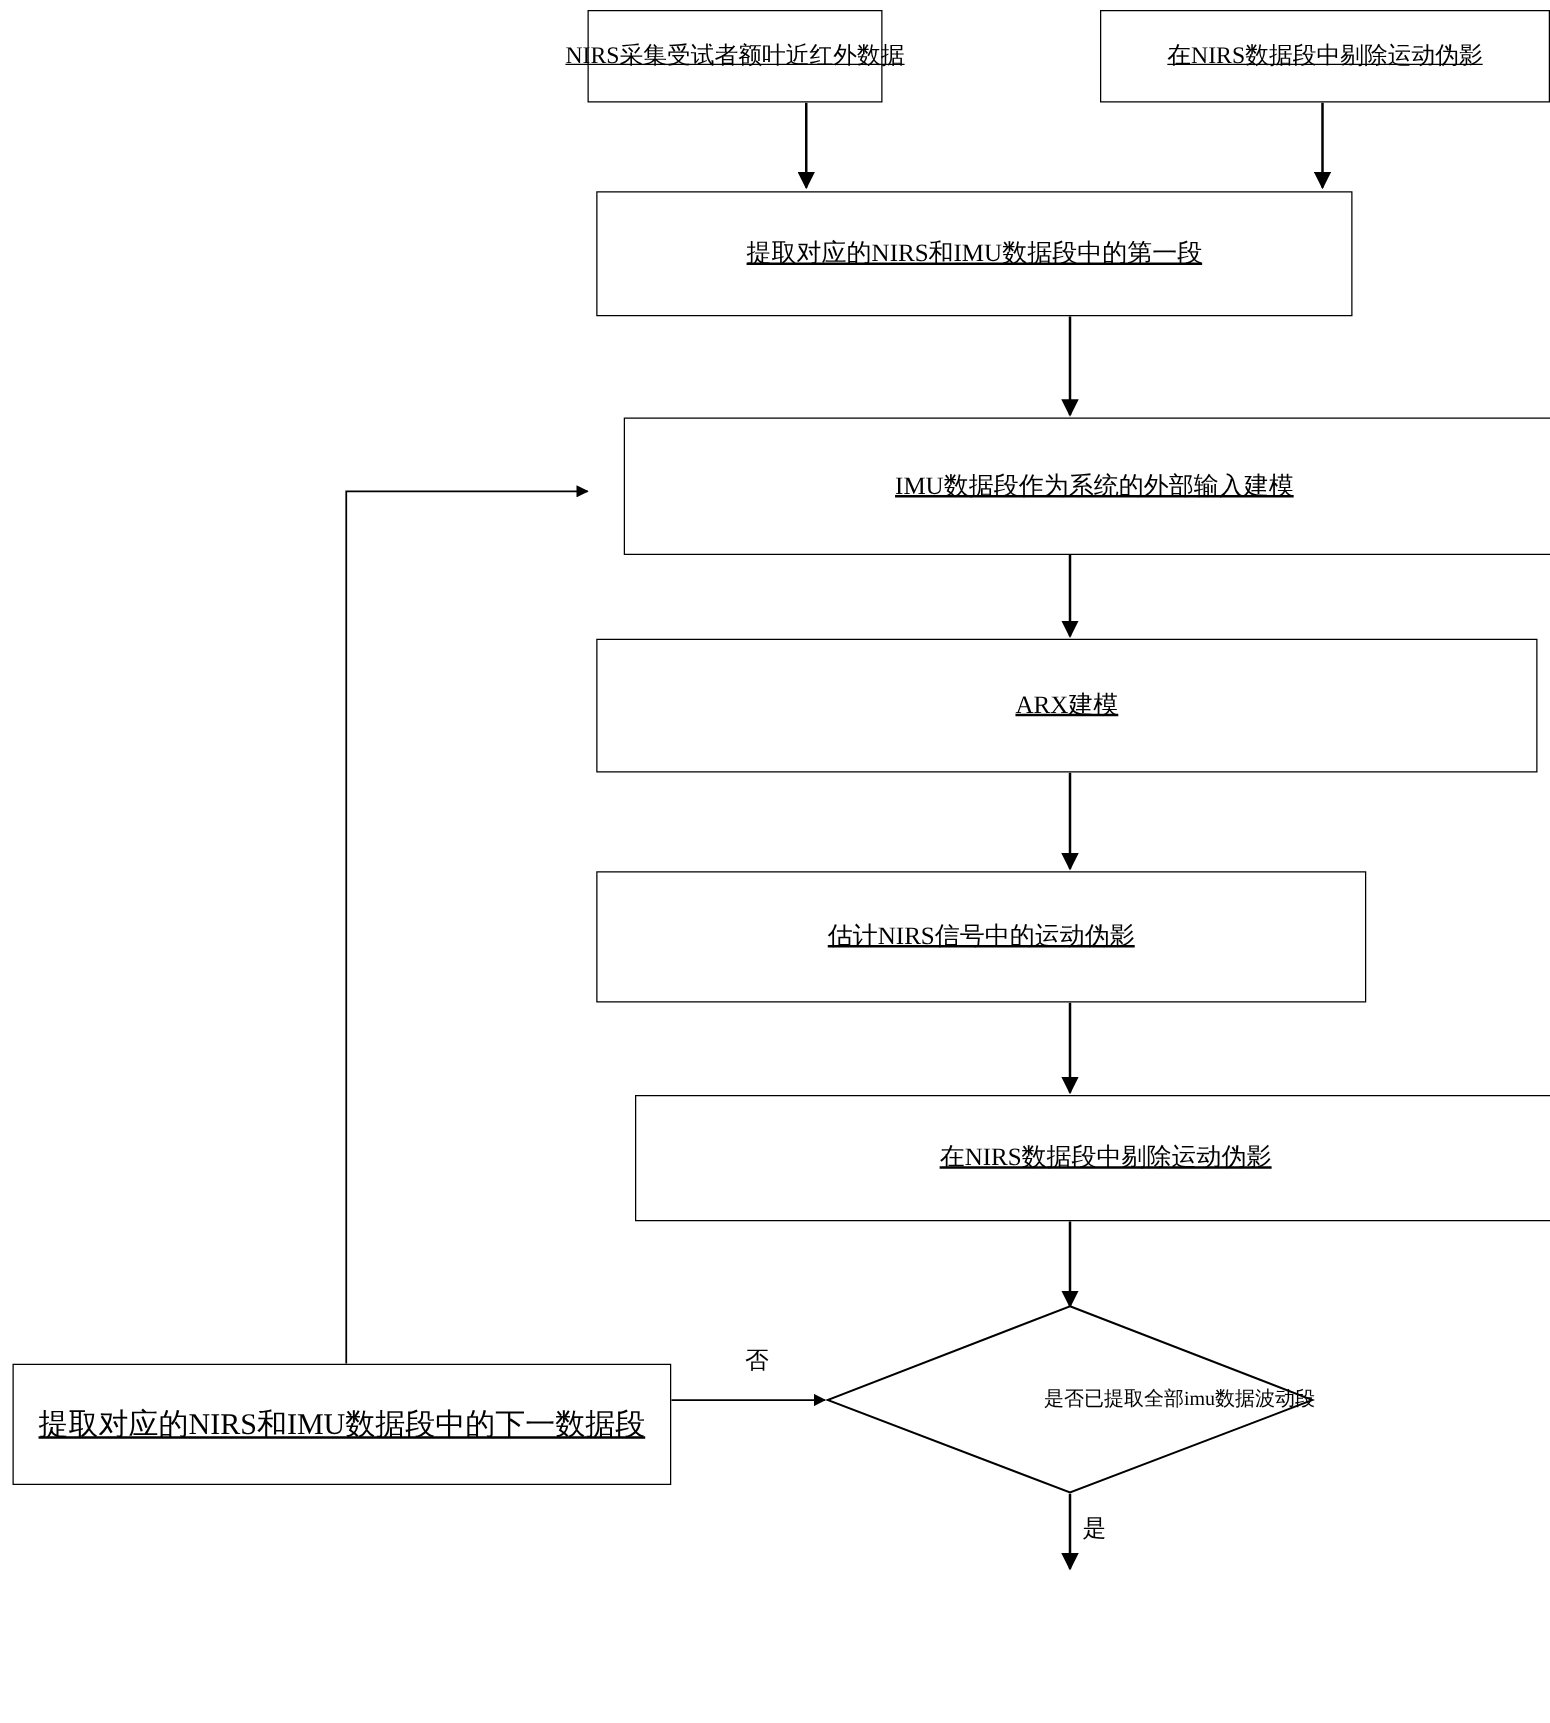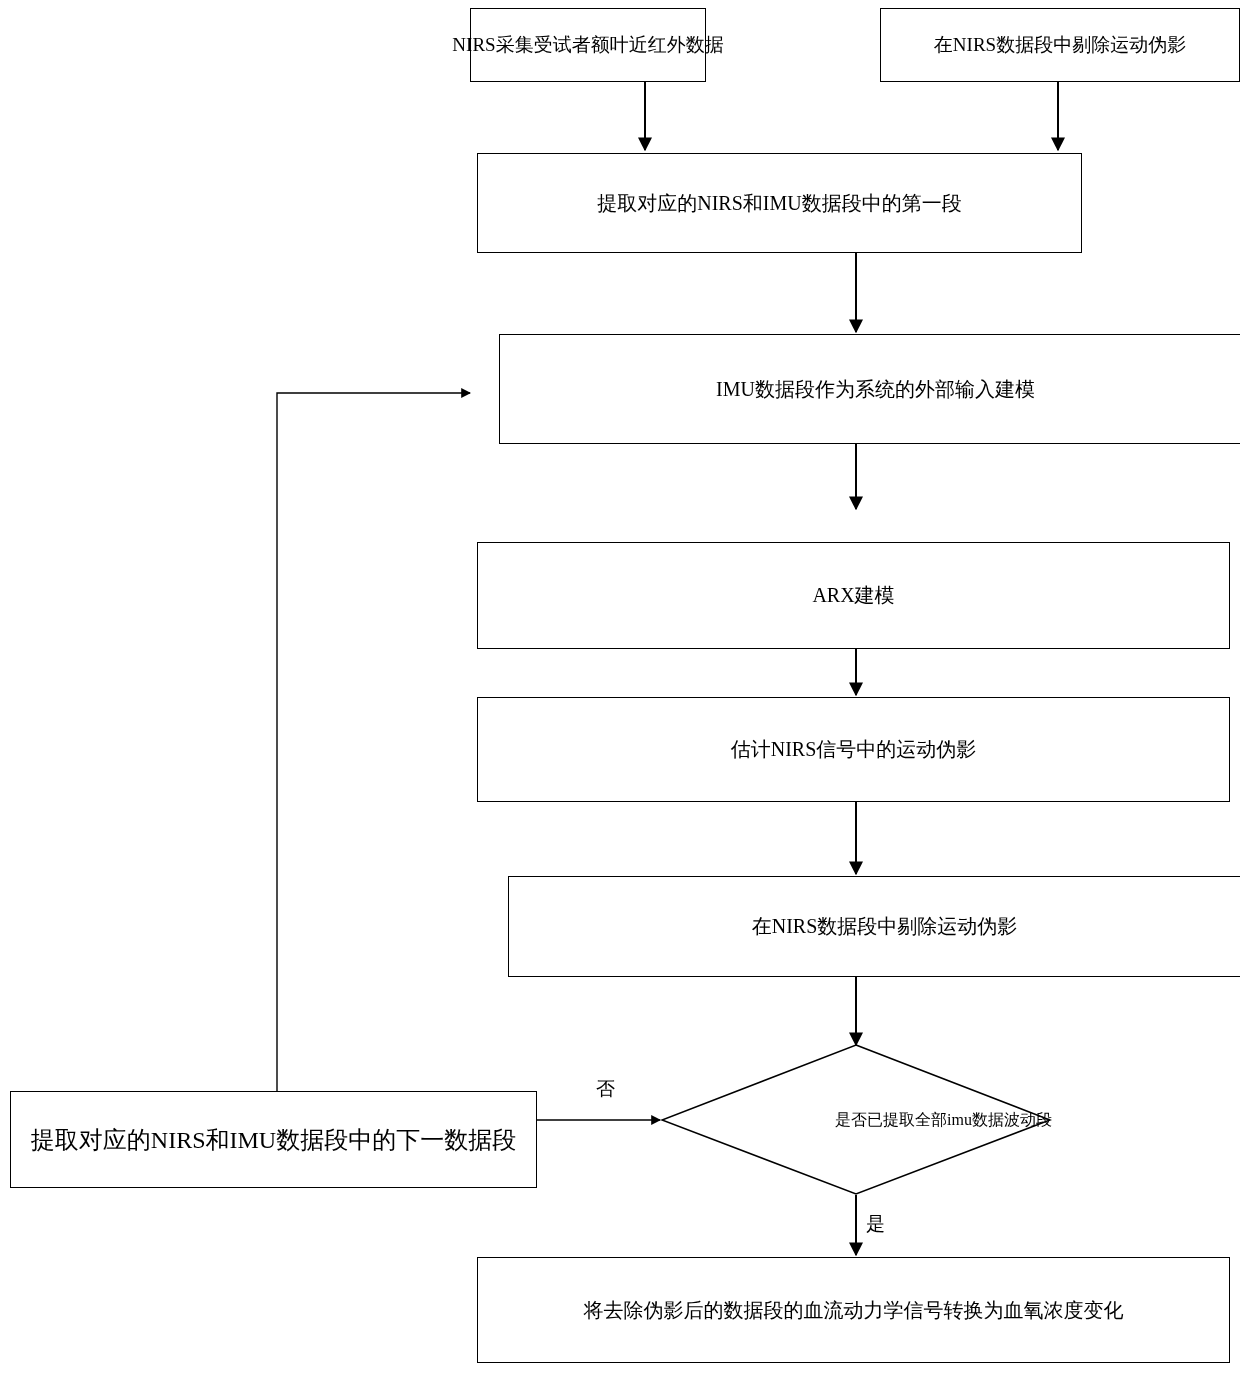--- a/index.html
+++ b/index.html
@@ -27,20 +27,21 @@
     display: flex;
     align-items: center;
     justify-content: center;
     text-align: center;
     line-height: 1.25;
   }
   .node .label {
     display: block;
     padding: 0 6px;
     white-space: nowrap;
+    text-decoration: underline;
   }
   
   .src-box { font-size: 19px; }
   .proc-box { font-size: 20px; }
   .loop-box { font-size: 24px; }
   .final-box { font-size: 20px; }
 
   .diamond-wrap {
     position: absolute;
     display: flex;
@@ -120,40 +121,37 @@
   </div>
 
   <div class="node proc-box" style="left:477px; top:153px; width:605px; height:100px;">
     <span class="label">提取对应的NIRS和IMU数据段中的第一段</span>
   </div>
 
   <div class="node proc-box" style="left:499px; top:334px; width:753px; height:110px;text-align:right;">
     <span class="label">IMU数据段作为系统的外部输入建模</span>
   </div>
 
-  <div class="node proc-box" style="left:477px; top:542px; width:753px; height:107px;">
+  <div class="node proc-box" style="left:477px; top:511px; width:753px; height:107px;">
     <span class="label">ARX建模</span>
   </div>
 
-  <div class="node proc-box" style="left:477px; top:697px; width:753px; height:105px;">
+  <div class="node proc-box" style="left:477px; top:697px; width:616px; height:105px;">
     <span class="label">估计NIRS信号中的运动伪影</span>
   </div>
 
   <div class="node proc-box" style="left:477px; top:876px; width:753px; height:101px;margin-left:31px;">
     <span class="label">在NIRS数据段中剔除运动伪影</span>
   </div>
 
   <div class="node loop-box" style="left:10px; top:1091px; width:527px; height:97px;">
     <span class="label">提取对应的NIRS和IMU数据段中的下一数据段</span>
   </div>
 
   <div class="diamond-wrap" style="left:660px; top:1043px; width:392px; height:153px;">
     <svg width="392" height="153" viewBox="0 0 392 153" xmlns="http://www.w3.org/2000/svg">
       <polygon points="196,2 390,77 196,151 2,77" fill="#ffffff" stroke="#000000" stroke-width="1.6"></polygon>
     </svg>
     <span class="diamond-text">是否已提取全部imu数据波动段</span>
   </div>
 
-  <div class="node final-box" style="left:477px; top:1257px; width:753px; height:106px;">
-    <span class="label">将去除伪影后的数据段的血流动力学信号转换为血氧浓度变化</span>
-  </div>
 
 </div>
 
 </body></html>

